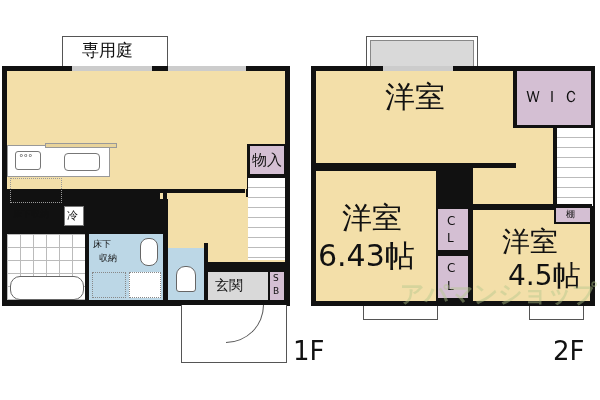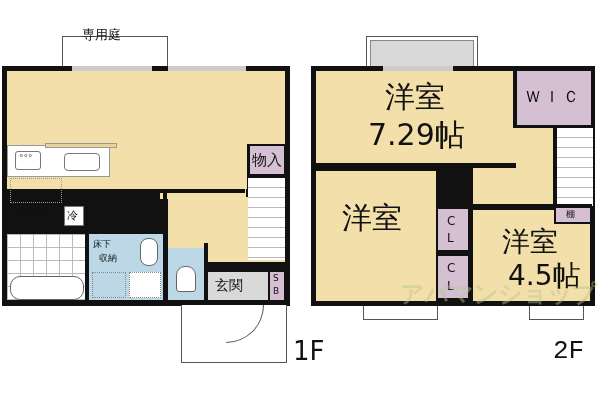--- a/index.html
+++ b/index.html
@@ -12,21 +12,21 @@
   .blue { background:#bcd7e6; }
   .out { border:1.5px solid #555; background:#fff; }
   .grey { background:#d9d9d9; }
 </style>
 </head>
 <body>
 
 <div id="canvas">
 
   <div class="abs out" style="left:62px;top:36px;width:106px;height:34px;"></div>
-  <div class="lbl" style="left:82px;top:28px;font-size:13px;text-align:right;">専用庭</div>
+  <div class="lbl" style="left:82px;top:42px;font-size:17px;text-align:right;">専用庭</div>
 
   <div class="abs wall" style="left:2px;top:66px;width:288px;height:240px;"></div>
 
   <div class="abs room" style="left:7px;top:71px;width:240px;height:118px;"></div>
   <div class="abs room" style="left:247px;top:71px;width:38px;height:73px;"></div>
   <div class="abs room" style="left:168px;top:197px;width:117px;height:65px;"></div>
   <div class="abs room" style="left:160px;top:189px;width:86px;height:10px;"></div>
   <div class="abs" style="left:72px;top:66px;width:80px;height:5px;background:#ccc;"></div>
   <div class="abs" style="left:168px;top:66px;width:78px;height:5px;background:#ccc;"></div>
 
@@ -76,45 +76,45 @@
   <div class="lbl" style="left:293px;top:338px;font-size:26px;">1F</div>
 
   <div class="abs out" style="left:366px;top:36px;width:112px;height:34px;"></div>
   <div class="abs grey" style="left:370px;top:40px;width:104px;height:28px;border:1px solid #888;"></div>
 
   <div class="abs wall" style="left:311px;top:66px;width:284px;height:240px;"></div>
 
   <div class="abs room" style="left:316px;top:71px;width:197px;height:92px;"></div>
   <div class="abs" style="left:383px;top:66px;width:70px;height:5px;background:#ccc;"></div>
   <div class="lbl" style="left:385px;top:82px;font-size:30px;">洋室</div>
-  <div class="lbl" style="left:368px;top:120px;font-size:30px;">7.29帖</div>
 
   <div class="abs purple" style="left:515px;top:69px;width:78px;height:58px;"></div>
   <div class="lbl" style="left:525px;top:89px;font-size:16px;letter-spacing:3px;">ＷＩＣ</div>
 
   <div class="abs room" style="left:473px;top:128px;width:80px;height:78px;"></div>
   <div class="abs" style="left:557px;top:128px;width:36px;height:78px;background:#fff;background-image:repeating-linear-gradient(#fff 0 9px,#bbb 9px 10px);"></div>
 
   <div class="abs room" style="left:316px;top:171px;width:120px;height:130px;"></div>
   <div class="abs wall" style="left:316px;top:163px;width:200px;height:5px;"></div>
   <div class="lbl" style="left:342px;top:203px;font-size:30px;">洋室</div>
+  <div class="lbl" style="left:318px;top:241px;font-size:30px;">6.43帖</div>
 
   <div class="abs purple" style="left:436px;top:207px;width:34px;height:45px;"></div>
   <div class="lbl" style="left:447px;top:215px;font-size:12px;">C</div>
   <div class="lbl" style="left:447px;top:232px;font-size:12px;">L</div>
   <div class="abs purple" style="left:436px;top:254px;width:34px;height:46px;"></div>
   <div class="lbl" style="left:447px;top:262px;font-size:12px;">C</div>
   <div class="lbl" style="left:447px;top:280px;font-size:12px;">L</div>
 
   <div class="abs room" style="left:473px;top:210px;width:117px;height:91px;"></div>
   <div class="abs wall" style="left:470px;top:204px;width:122px;height:5px;"></div>
   <div class="abs purple" style="left:554px;top:206px;width:38px;height:18px;"></div>
   <div class="lbl" style="left:566px;top:210px;font-size:9px;">棚</div>
   <div class="lbl" style="left:502px;top:228px;font-size:28px;">洋室</div>
   <div class="lbl" style="left:492px;top:262px;font-size:28px;margin-left:16px;">4.5帖</div>
 
   <div class="abs out" style="left:363px;top:306px;width:75px;height:14px;border-top:none;"></div>
   <div class="abs out" style="left:529px;top:306px;width:55px;height:14px;border-top:none;"></div>
 
   <div class="lbl" style="left:400px;top:282px;font-size:24px;color:rgba(180,200,140,0.45);font-weight:bold;">アパマンショップ</div>
 
-  <div class="lbl" style="left:553px;top:338px;font-size:26px;font-family:Liberation Mono, monospace;">2F</div>
+  <div class="lbl" style="left:553px;top:338px;font-size:26px;">2F</div>
 </div>
 
 </body></html>

